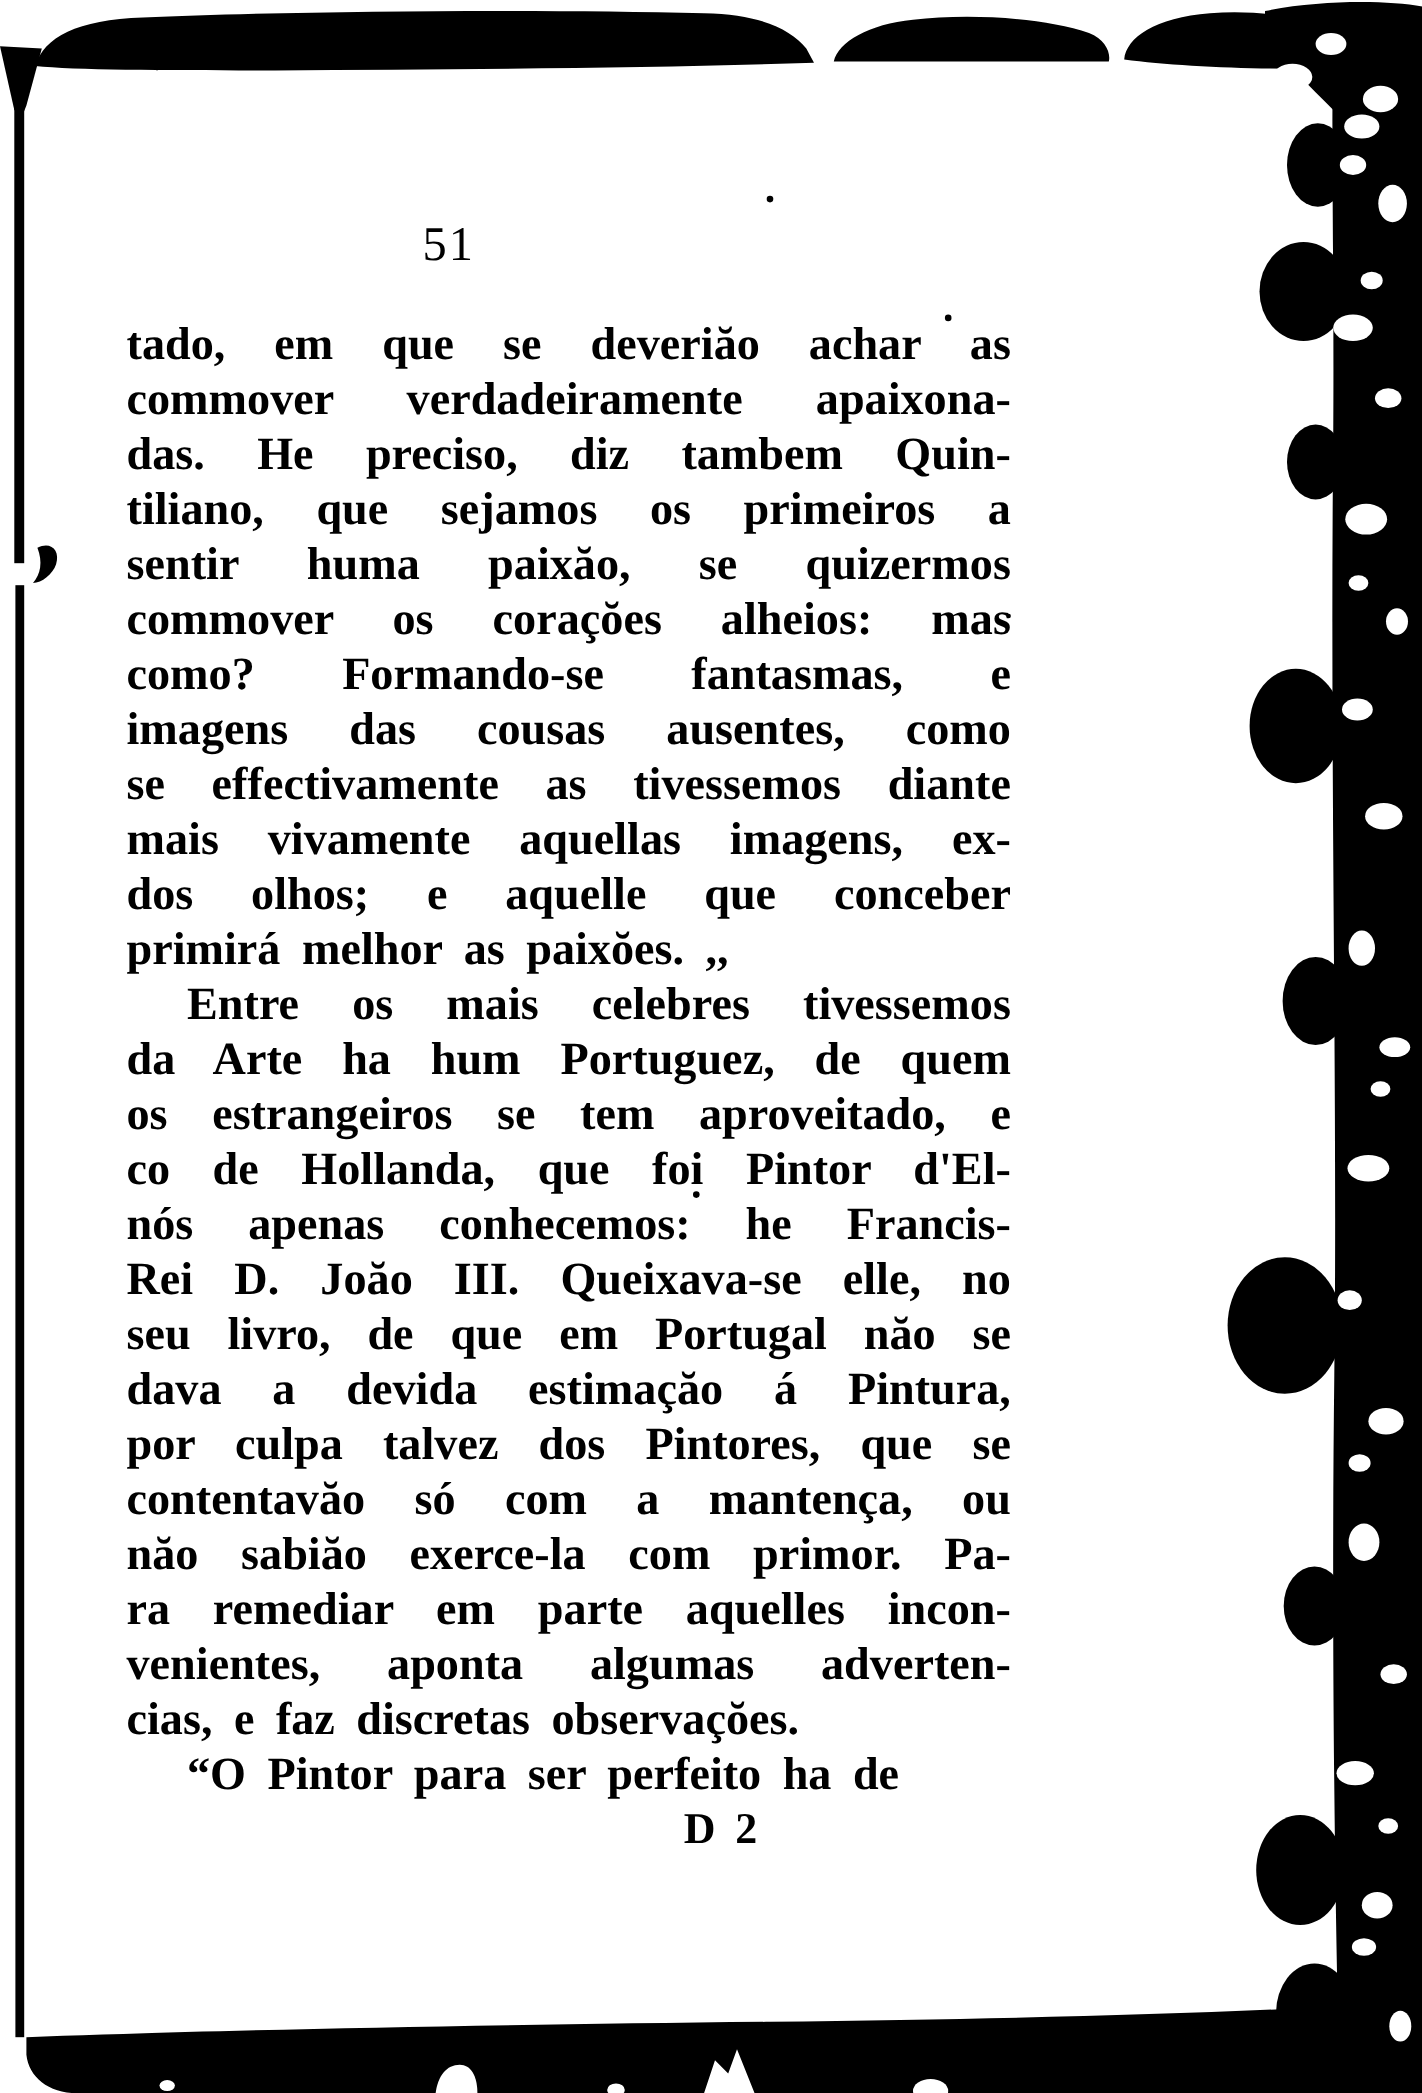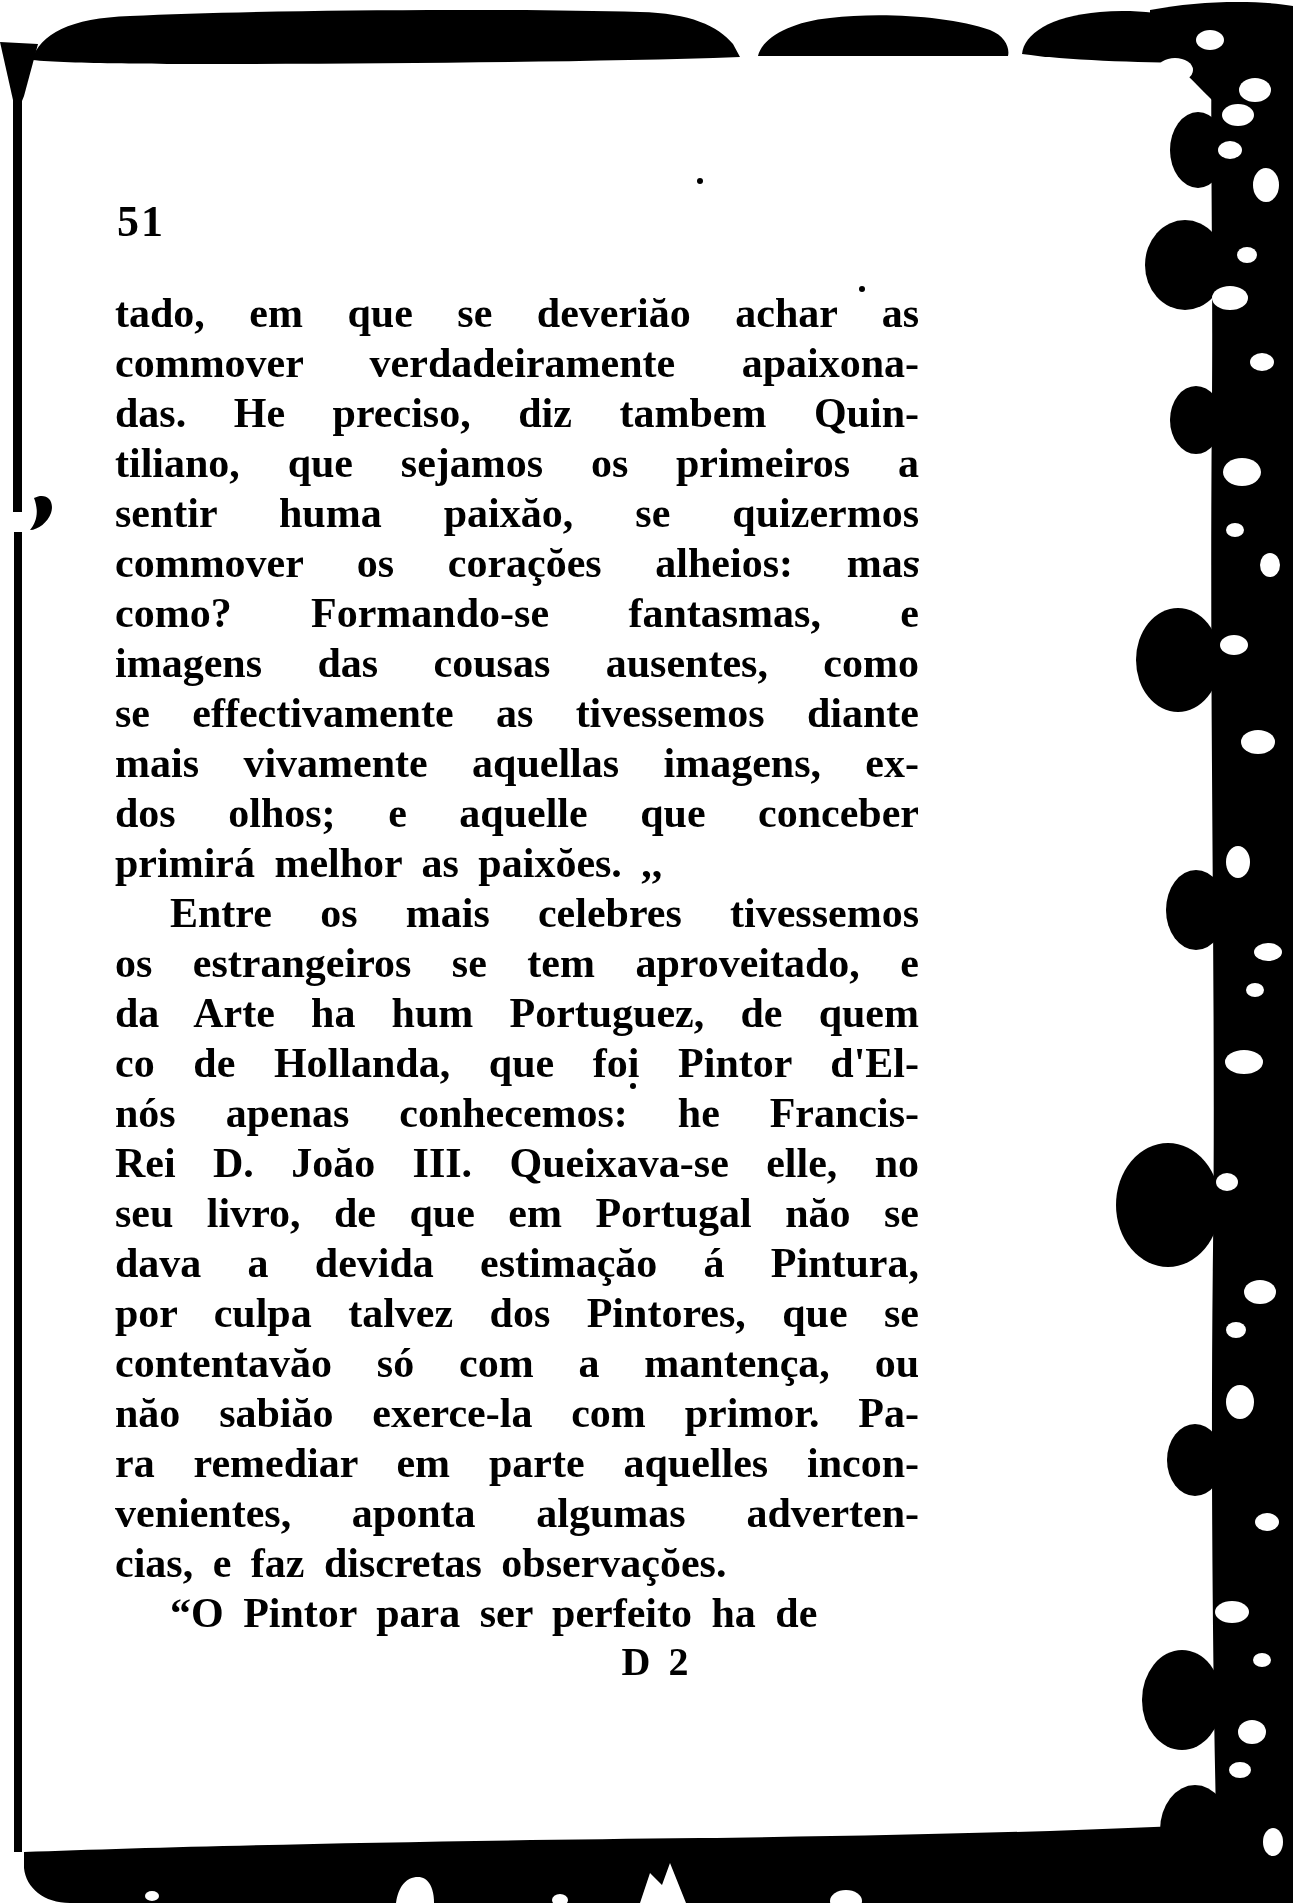--- a/index.html
+++ b/index.html
@@ -16,22 +16,23 @@
     position: absolute;
     left: 0; top: 0;
     width: 1293px; height: 1903px;
     z-index: 0;
     pointer-events: none;
   }
   .pagenum {
     position: absolute;
     left: 117px; top: 196px;
     width: 582px;
+    text-align: center;
     font-size: 44px;
-    font-weight: bold;
+    font-weight: normal;
     letter-spacing: 2px;
     z-index: 1;
   }
   .textblock {
     position: absolute;
     left: 115px; top: 288px;
     width: 804px;
     z-index: 1;
   }
   .line {
@@ -150,22 +151,22 @@
     <div class="line">tiliano, que sejamos os primeiros a</div>
     <div class="line">sentir huma paixăo, se quizermos</div>
     <div class="line">commover os coraçŏes alheios: mas</div>
     <div class="line">como? Formando-se fantasmas, e</div>
     <div class="line">imagens das cousas ausentes, como</div>
     <div class="line">se effectivamente as tivessemos diante</div>
     <div class="line">mais vivamente aquellas imagens, ex-</div>
     <div class="line">dos olhos; e aquelle que conceber</div>
     <div class="line end">primirá melhor as paixŏes. ,,</div>
     <div class="line indent">Entre os mais celebres tivessemos</div>
+    <div class="line">da Arte ha hum Portuguez, de quem</div>
     <div class="line">os estrangeiros se tem aproveitado, e</div>
-    <div class="line">da Arte ha hum Portuguez, de quem</div>
     <div class="line">co de Hollanda, que foi Pintor d'El-</div>
     <div class="line">nós apenas conhecemos: he Francis-</div>
     <div class="line">Rei D. Joăo III. Queixava-se elle, no</div>
     <div class="line">seu livro, de que em Portugal năo se</div>
     <div class="line">dava a devida estimaçăo á Pintura,</div>
     <div class="line">por culpa talvez dos Pintores, que se</div>
     <div class="line">contentavăo só com a mantença, ou</div>
     <div class="line">năo sabiăo exerce-la com primor. Pa-</div>
     <div class="line">ra remediar em parte aquelles incon-</div>
     <div class="line">venientes, aponta algumas adverten-</div>

